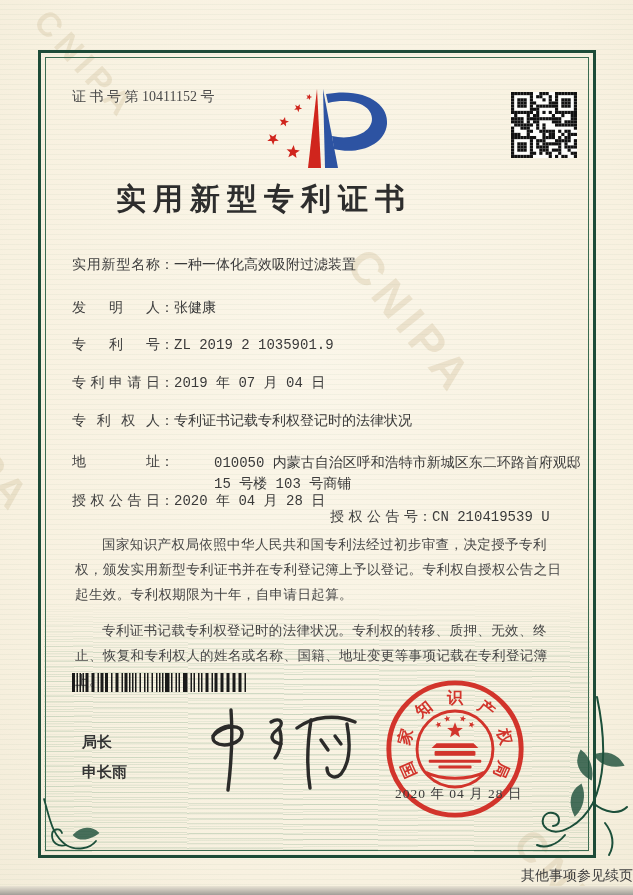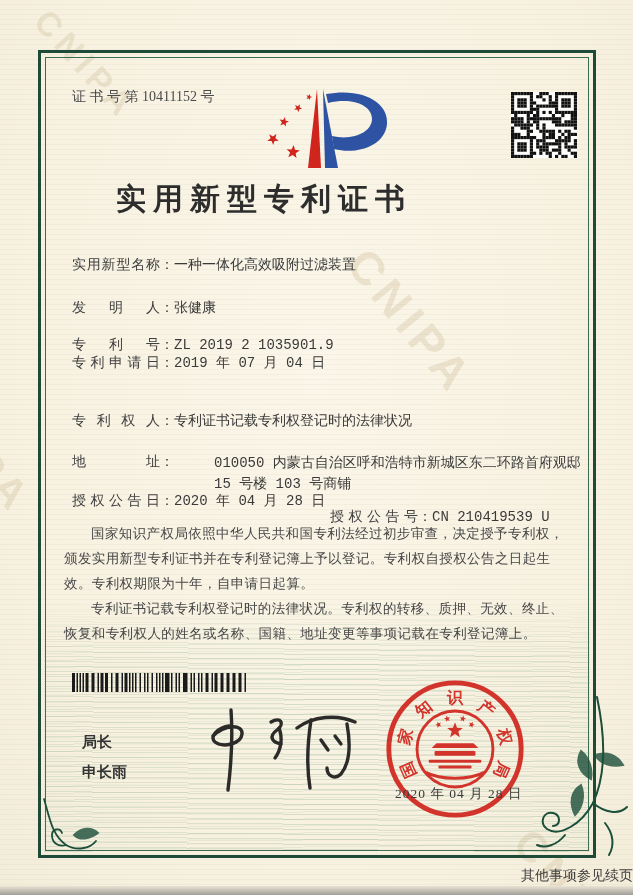--- a/index.html
+++ b/index.html
@@ -31,21 +31,21 @@
   .qr{position:absolute;left:511px;top:92px;width:66px;height:66px;background:#fdfdfb;}
   .title{position:absolute;left:0;width:528px;top:179px;text-align:center;
          font-size:30px;font-weight:700;letter-spacing:7px;color:#2d2d2d;}
   .frow{position:absolute;left:72px;font-size:14px;color:#404040;white-space:nowrap;}
   .flabel{display:inline-block;width:88px;text-align:justify;text-align-last:justify;vertical-align:top;}
   .fval{color:#3a3a3a;font-family:Liberation Mono, monospace;}
   .val-block{display:inline-block;width:368px;white-space:normal;vertical-align:top;line-height:21px;margin-left:40px;}
   .pair2{position:absolute;left:258px;top:16px;}
   .body-text{position:absolute;left:64px;top:521px;width:512px;font-size:13.5px;
              line-height:25px;color:#474747;letter-spacing:.4px;}
-  .body-text p{margin:0;text-indent:2em;}
+  .body-text p{margin:11px;text-indent:2em;}
   .barcode{position:absolute;left:72px;top:673px;width:177px;height:19px;}
   .officer{position:absolute;left:82px;top:727px;font-size:15px;font-weight:700;color:#353535;line-height:30px;}
   .signature{position:absolute;left:185px;top:698px;width:175px;height:105px;z-index:5;}
   .seal{position:absolute;left:382px;top:676px;width:146px;height:146px;z-index:4;opacity:.92;}
   .seal-date{position:absolute;left:395px;top:785px;z-index:6;font-size:13.5px;
              color:#3a3a3a;letter-spacing:1px;white-space:nowrap;}
   .flourish{position:absolute;left:535px;top:695px;width:95px;height:165px;z-index:5;}
   .flourish-left{position:absolute;left:40px;top:795px;width:60px;height:60px;z-index:5;}
   .page-num{position:absolute;left:0;width:633px;top:832px;text-align:center;
             font-size:12px;color:#4a4a4a;z-index:6;}
@@ -352,21 +352,21 @@
 
     <div class="frow" style="top:256px">
       <span class="flabel">实用新型名称</span><span>：</span><span class="fval">一种一体化高效吸附过滤装置</span>
     </div>
     <div class="frow" style="top:299px">
       <span class="flabel">发明人</span><span>：</span><span class="fval">张健康</span>
     </div>
     <div class="frow" style="top:336px">
       <span class="flabel">专利号</span><span>：</span><span class="fval">ZL 2019 2 1035901.9</span>
     </div>
-    <div class="frow" style="top:354px">
+    <div class="frow" style="top:374px">
       <span class="flabel">专利申请日</span><span>：</span><span class="fval">2019 年 07 月 04 日</span>
     </div>
     <div class="frow" style="top:412px">
       <span class="flabel">专利权人</span><span>：</span><span class="fval">专利证书记载专利权登记时的法律状况</span>
     </div>
     <div class="frow" style="top:453px">
       <span class="flabel">地址</span><span>：</span><span class="fval val-block">010050 内蒙古自治区呼和浩特市新城区东二环路首府观邸 15 号楼 103 号商铺</span>
     </div>
     <div class="frow" style="top:492px">
       <span class="flabel">授权公告日</span><span>：</span><span class="fval">2020 年 04 月 28 日</span>

